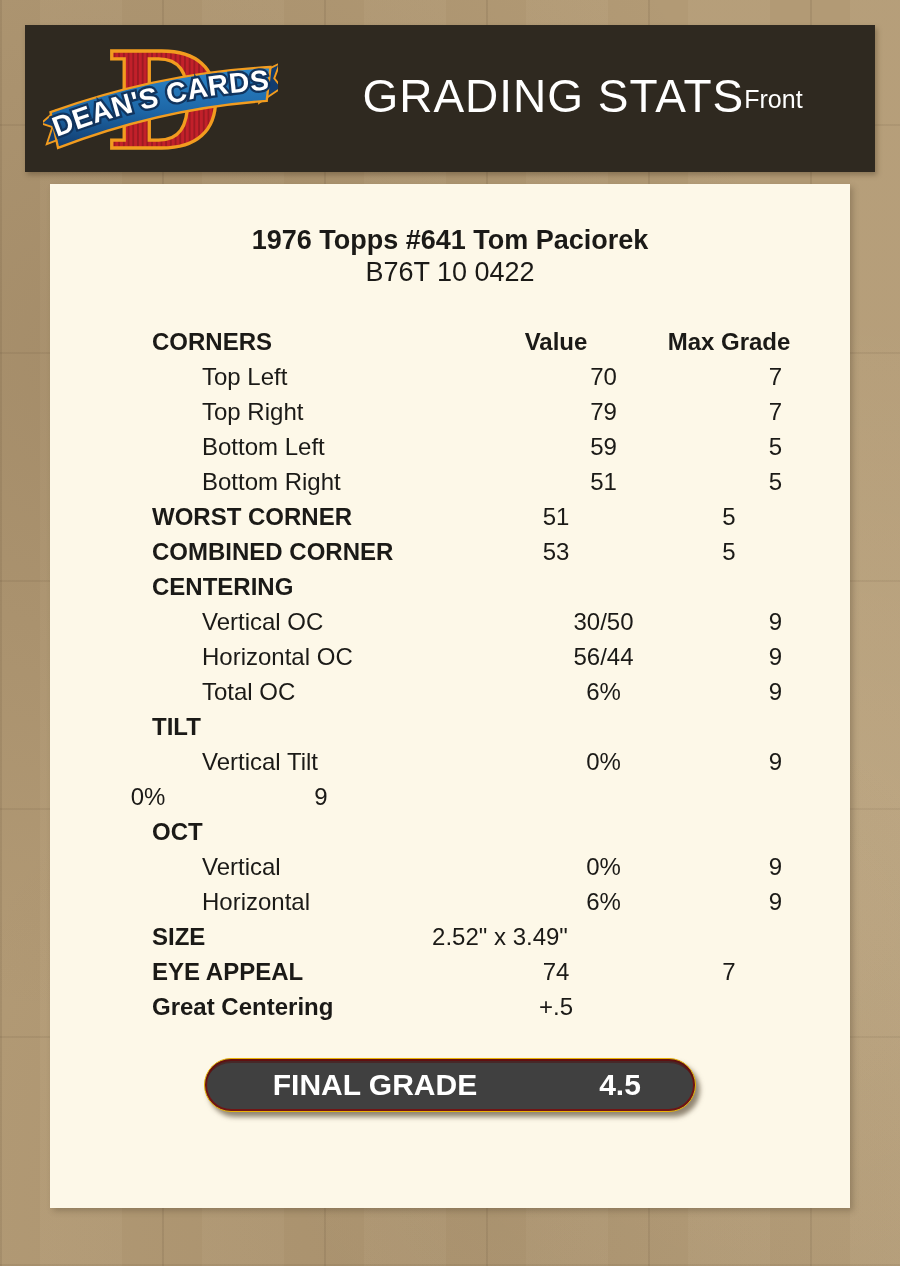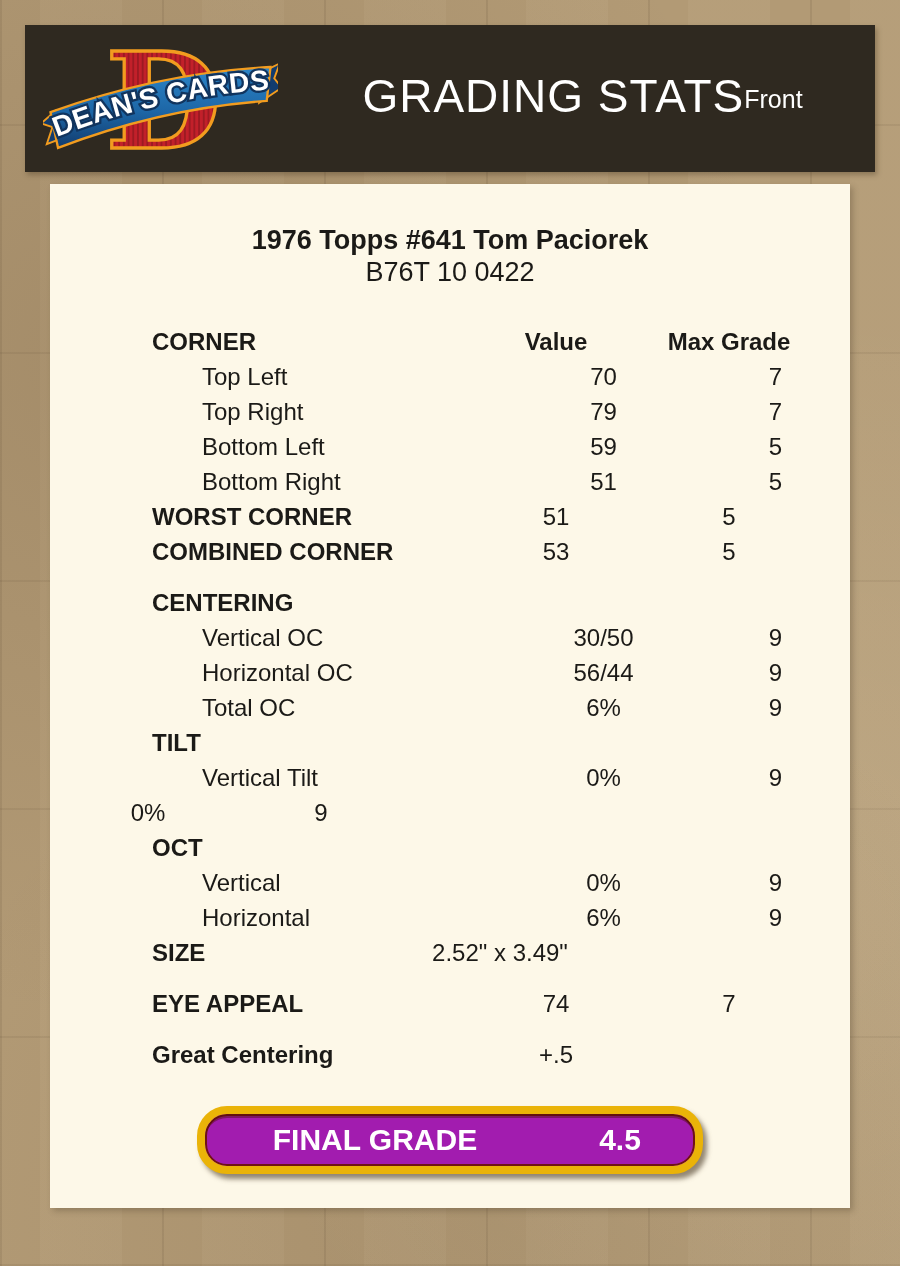--- a/index.html
+++ b/index.html
@@ -43,27 +43,27 @@
 
   
   .grades { margin-top:36px; }
   .row { display:flex; align-items:center; height:35px; font-size:24px; }
   .row .lbl { width:306px; margin-left:102px; white-space:nowrap; }
   .row .val { width:196px; text-align:center; white-space:nowrap; }
   .row .max { width:150px; text-align:center; white-space:nowrap; }
   .row.head .lbl, .row.head .val, .row.head .max { font-weight:bold; }
   .row.sec .lbl { font-weight:bold; }
   .row.item .lbl { padding-left:50px; }
-  .row.gap { margin-top:16px; }
+  .row.gap { }
   .row .val.wide { transform:translateX(-56px); }
 
   
   .final-grade {
     width:490px; height:52px; margin:34px auto 0;
-    background:#a21caf; border:8px solid #eab308; border-radius:30px;
+    background:#404040; border:1px solid #eab308; border-radius:30px;
     display:flex; align-items:center;
     color:#ffffff; font-weight:bold; font-size:30px;
     box-shadow:4px 5px 5px rgba(110,96,76,0.75),
                inset 0 4px 0 rgba(80,10,10,0.45),
                inset 0 0 0 2px #701414;
   }
   .final-grade .fg-label { flex:1; text-align:center; }
   .final-grade .fg-value { width:150px; text-align:center; }
 </style>
 </head>
@@ -105,21 +105,21 @@
     </div>
   </div>
 
   <div class="panel">
     <div class="card-title">1976 Topps #641 Tom Paciorek</div>
     <div class="card-code">B76T 10 0422</div>
 
     <div class="grades">
 
       <div class="row head">
-        <div class="lbl">CORNER</div>
+        <div class="lbl">CORNERS</div>
         <div class="val">Value</div>
         <div class="max">Max Grade</div>
       </div>
 
       <div class="row item">
         <div class="lbl">Top Left</div>
         <div class="val">70</div>
         <div class="max">7</div>
       </div>
 

